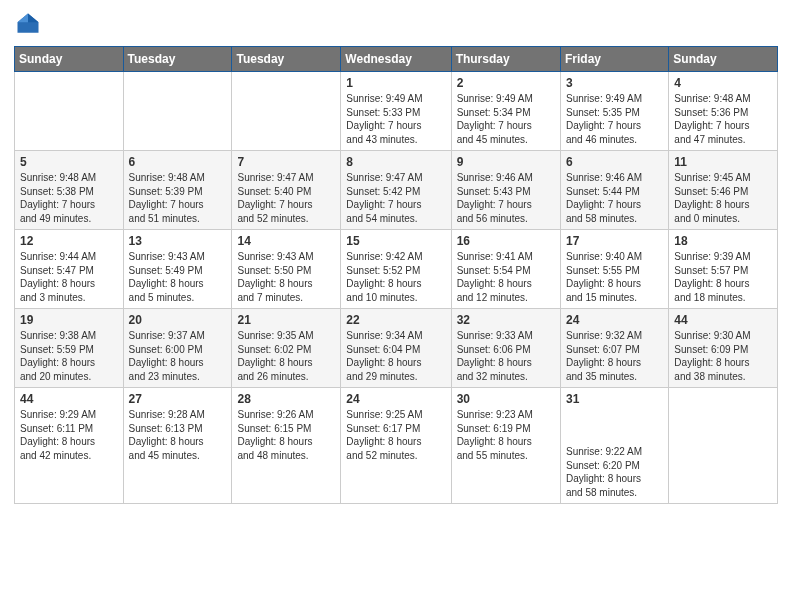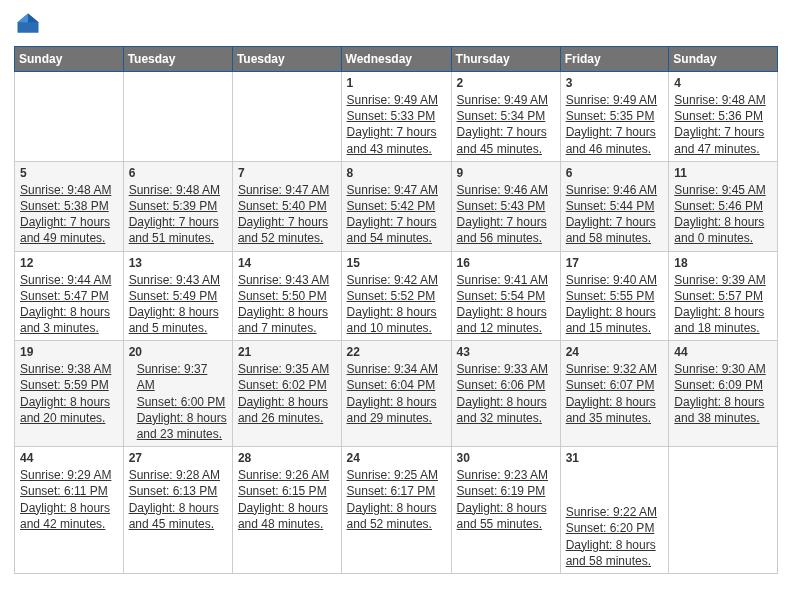--- a/index.html
+++ b/index.html
@@ -86,24 +86,23 @@
       background: #f5f5f5;
     }
     .day-num {
       font-size: 12px;
       font-weight: bold;
       color: #333;
       display: block;
       margin-bottom: 2px;
     }
     .day-info {
-      font-size: 12px;
+      font-size: 10px;
       color: #333;
       line-height: 1.35;
-      text-decoration: underline;
     }
     .empty-cell {
       background: #f9f9f9;
     }
   </style>
 </head>
 <body>
 
 <div class="page">
   <div class="header">
@@ -275,41 +274,41 @@
         <tr>
           <td>
             <span class="day-num">19</span>
             <div class="day-info" style="white-space: pre-line;">Sunrise: 9:38 AM
 Sunset: 5:59 PM
 Daylight: 8 hours
 and 20 minutes.</div>
           </td>
           <td>
             <span class="day-num">20</span>
-            <div class="day-info" style="white-space: pre-line; margin-left: 8px;">Sunrise: 9:37 AM
+            <div class="day-info" style="white-space: pre-line;">Sunrise: 9:37 AM
 Sunset: 6:00 PM
 Daylight: 8 hours
 and 23 minutes.</div>
           </td>
           <td>
             <span class="day-num">21</span>
             <div class="day-info" style="white-space: pre-line;">Sunrise: 9:35 AM
 Sunset: 6:02 PM
 Daylight: 8 hours
 and 26 minutes.</div>
           </td>
           <td>
             <span class="day-num">22</span>
             <div class="day-info" style="white-space: pre-line;">Sunrise: 9:34 AM
 Sunset: 6:04 PM
 Daylight: 8 hours
 and 29 minutes.</div>
           </td>
           <td>
-            <span class="day-num">43</span>
+            <span class="day-num">32</span>
             <div class="day-info" style="white-space: pre-line;">Sunrise: 9:33 AM
 Sunset: 6:06 PM
 Daylight: 8 hours
 and 32 minutes.</div>
           </td>
           <td>
             <span class="day-num">24</span>
             <div class="day-info" style="white-space: pre-line;">Sunrise: 9:32 AM
 Sunset: 6:07 PM
 Daylight: 8 hours

